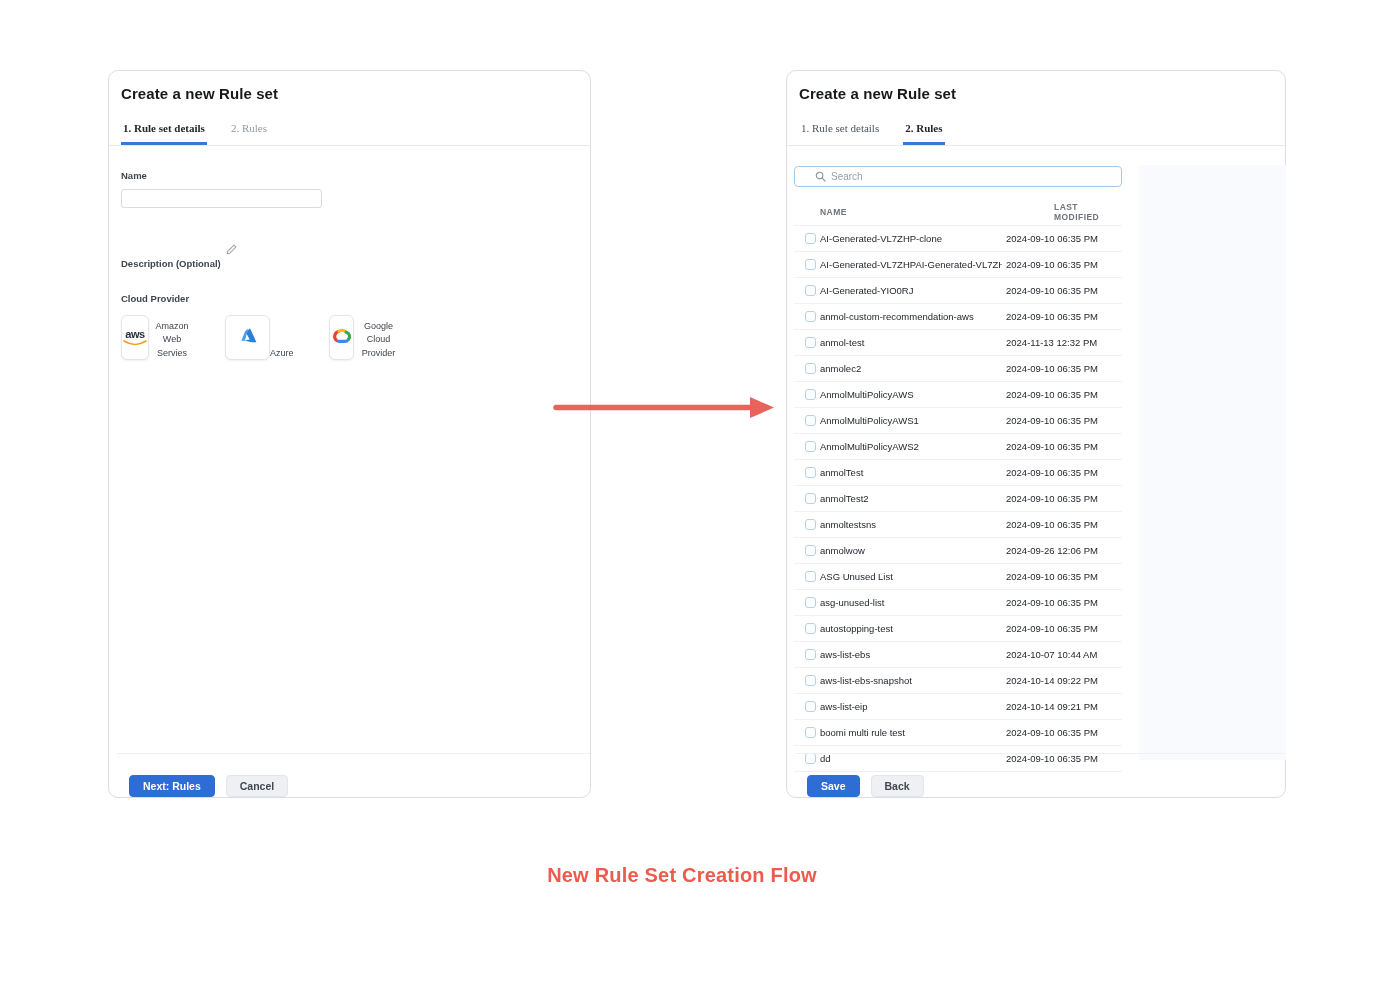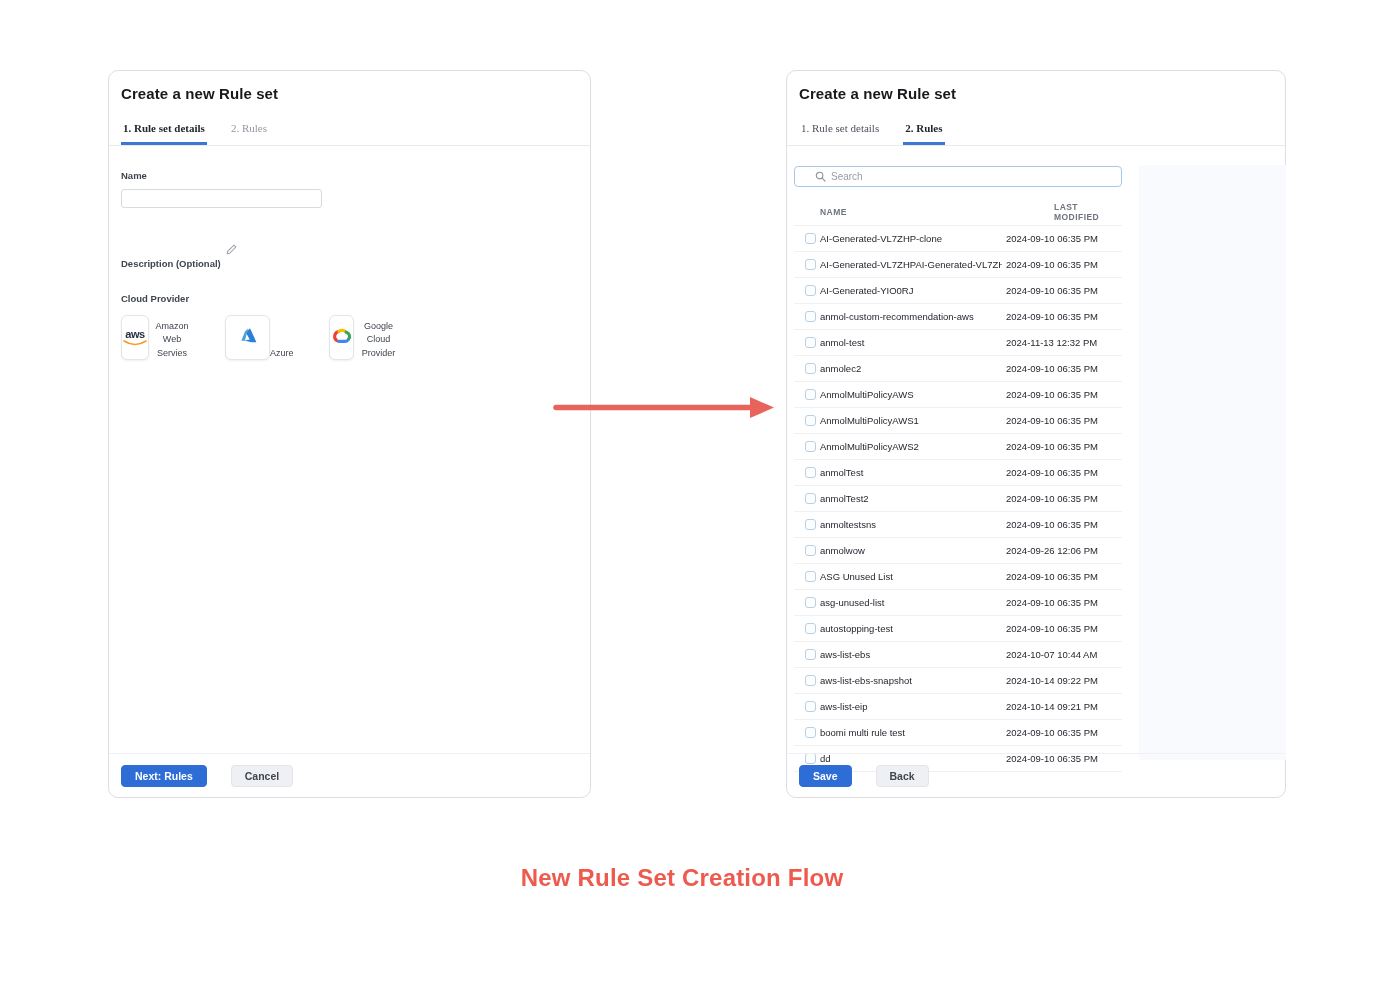--- a/index.html
+++ b/index.html
@@ -28,21 +28,21 @@
   .pencil-icon svg { display: block; }
   .cp-label { margin-top: 24px; margin-bottom: 11px; }
   .providers { display: flex; gap: 30px; }
   .provider { width: 74px; display: flex; flex-direction: row; align-items: flex-end; cursor: pointer; }
   .provider-tile { width: 45px; height: 45px; background: #fff; border: 1px solid #e3e5ea; border-radius: 6px; box-shadow: 0 1px 2px rgba(40,48,70,.08); display: flex; align-items: center; justify-content: center; }
   .provider-label { font-size: 9px; line-height: 1.5; color: #3f454e; text-align: center; }
   .aws-mark { display: flex; flex-direction: column; align-items: center; }
   .aws-word { font-size: 11px; font-weight: bold; color: #252f3e; letter-spacing: -0.5px; line-height: 10px; }
 
   
-  .footer { position: absolute; left: 0; right: 0; bottom: 0; height: 44px; border-top: 1px solid #eef0f3; display: flex; align-items: center; gap: 24px; padding: 0 12px; }
+  .footer { position: absolute; left: 8px; right: 0; bottom: 0; height: 44px; border-top: 1px solid #eef0f3; display: flex; align-items: flex-end; gap: 11px; padding: 0 12px; }
   .btn { font-family: "Liberation Sans", sans-serif; font-size: 10.5px; font-weight: bold; height: 22px; padding: 0 13px; border-radius: 4px; cursor: pointer; }
   .btn-primary { background: #2e6cd6; border: 1px solid #2e6cd6; color: #ffffff; }
   .btn-secondary { background: #eef0f3; border: 1px solid #e3e5e9; color: #41474f; }
 
   
   .right-body { position: relative; height: 614px; }
   .search-wrap { position: absolute; left: 7px; top: 20px; width: 328px; height: 21px; border: 1px solid #a7c9e8; border-radius: 4px; background: #fff; display: flex; align-items: center; padding: 0 20px; gap: 5px; }
   .search-wrap input { border: none; outline: none; flex: 1; font-size: 10px; color: #22262c; font-family: "Liberation Sans", sans-serif; }
   .search-wrap input::placeholder { color: #989da7; }
 
@@ -52,21 +52,21 @@
   .th-mod { position: absolute; left: 212px; padding-left: 48px; }
   .trow { position: relative; display: flex; align-items: center; height: 26px; border-bottom: 1px solid #eef0f2; cursor: pointer; }
   .cb { position: absolute; left: 11px; top: 7px; width: 11px; height: 11px; border: 1px solid #b9cfe2; border-radius: 3px; background: #fdfeff; }
   .tname { margin-left: 26px; width: 182px; font-size: 9.5px; color: #23272e; white-space: nowrap; overflow: hidden; }
   .tdate { position: absolute; left: 212px; font-size: 9.5px; color: #23272e; white-space: nowrap; }
 
   .side-panel { position: absolute; left: 352px; top: 19px; width: 147px; height: 595px; background: #f9fafd; }
 
   
   .flow-arrow { position: absolute; left: 553px; top: 394px; }
-  .caption { position: absolute; left: 0; top: 864px; width: 1364px; text-align: center; font-size: 24px; font-weight: bold; color: #ee5a4e; letter-spacing: .2px; }
+  .caption { position: absolute; left: 0; top: 864px; width: 1364px; text-align: center; font-size: 20px; font-weight: bold; color: #ee5a4e; letter-spacing: .2px; }
 </style>
 </head>
 <body>
 
 <div class="canvas">
 
   <section class="card card-left">
     <div class="card-title">Create a new Rule set</div>
 
     <div class="tabbar">

